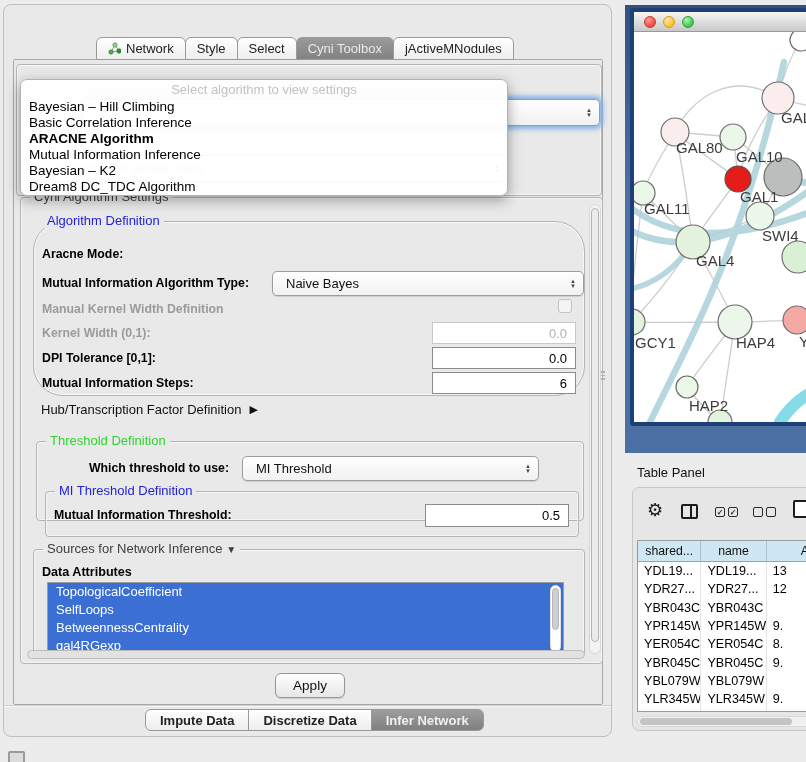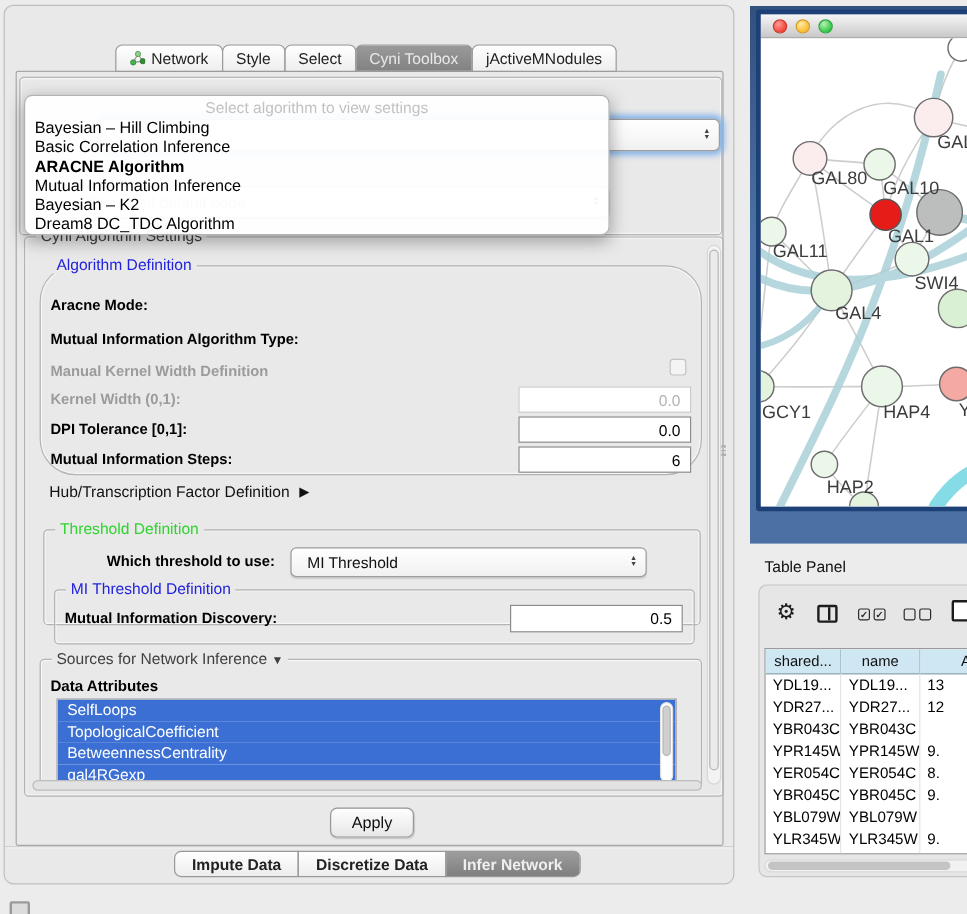--- a/index.html
+++ b/index.html
@@ -180,20 +180,27 @@
 
       <div class="gbox" style="left:6px;top:137px;width:583px;height:467px;">
         <span class="gtitle">Cyni Algorithm Settings</span>
 
         <div class="gbox" style="left:12px;top:23px;width:552px;height:175px;background:#e9e9e9;border-radius:30px;">
           <span class="gtitle blue">Algorithm Definition</span>
 
           <span class="lbl" style="left:8px;top:25px;">Aracne Mode:</span>
 
           <span class="lbl" style="left:8px;top:54px;">Mutual Information Algorithm Type:</span>
+          <div class="combo" style="left:238px;top:49px;width:312px;height:25px;">
+            <span>Naive Bayes</span>
+            <span class="spin">
+                <i>▲</i>
+                <i>▼</i>
+              </span>
+          </div>
 
           <span class="lbl dis" style="left:8px;top:80px;">Manual Kernel Width Definition</span>
           <span class="cbox" style="left:524px;top:77px;"></span>
 
           <span class="lbl dis" style="left:8px;top:104px;">Kernel Width (0,1):</span>
           <div class="numfield dis" style="left:398px;top:100px;width:144px;height:22px;">0.0</div>
 
           <span class="lbl" style="left:8px;top:129px;">DPI Tolerance [0,1]:</span>
           <div class="numfield" style="left:398px;top:125px;width:144px;height:22px;">0.0</div>
 
@@ -213,35 +220,35 @@
           <div class="combo" style="left:205px;top:14px;width:297px;height:25px;">
             <span>MI Threshold</span>
             <span class="spin">
                 <i>▲</i>
                 <i>▼</i>
               </span>
           </div>
 
           <div class="gbox" style="left:8px;top:49px;width:534px;height:46px;text-decoration:underline;">
             <span class="gtitle blue">MI Threshold Definition</span>
-            <span class="lbl" style="left:8px;top:16px;">Mutual Information Discovery:</span>
+            <span class="lbl" style="left:8px;top:16px;">Mutual Information Threshold:</span>
             <div class="numfield" style="left:379px;top:12px;width:144px;height:23px;">0.5</div>
           </div>
         </div>
 
         <div class="gbox" style="left:12px;top:351px;width:552px;height:107px;">
           <span class="gtitle">
             <span>Sources for Network Inference</span>
             <span style="font-size:10px;">▼</span>
           </span>
           <span class="lbl" style="left:8px;top:15px;font-size:12.6px;">Data Attributes</span>
           <div class="attr-list" style="left:13px;top:32px;width:517px;height:73px;" id="attr-list">
 
-          <div class="attr-item">SelfLoops</div>
-              <div class="attr-item">TopologicalCoefficient</div>
+          <div class="attr-item">TopologicalCoefficient</div>
+              <div class="attr-item">SelfLoops</div>
               <div class="attr-item">BetweennessCentrality</div>
               <div class="attr-item">gal4RGexp</div>
               <div class="vtrack" style="right:2px;top:2px;width:11px;height:67px;background:#fff;border-color:#e0e0e0;">
               <div class="vthumb" style="left:1px;top:2px;width:7px;height:42px;background:#cfcfcf;"></div>
             </div>
             </div>
         </div>
 
         <div class="vtrack" style="left:568px;top:6px;width:12px;height:450px;">
           <div class="vthumb" style="left:1px;top:3px;width:8px;height:434px;"></div>

